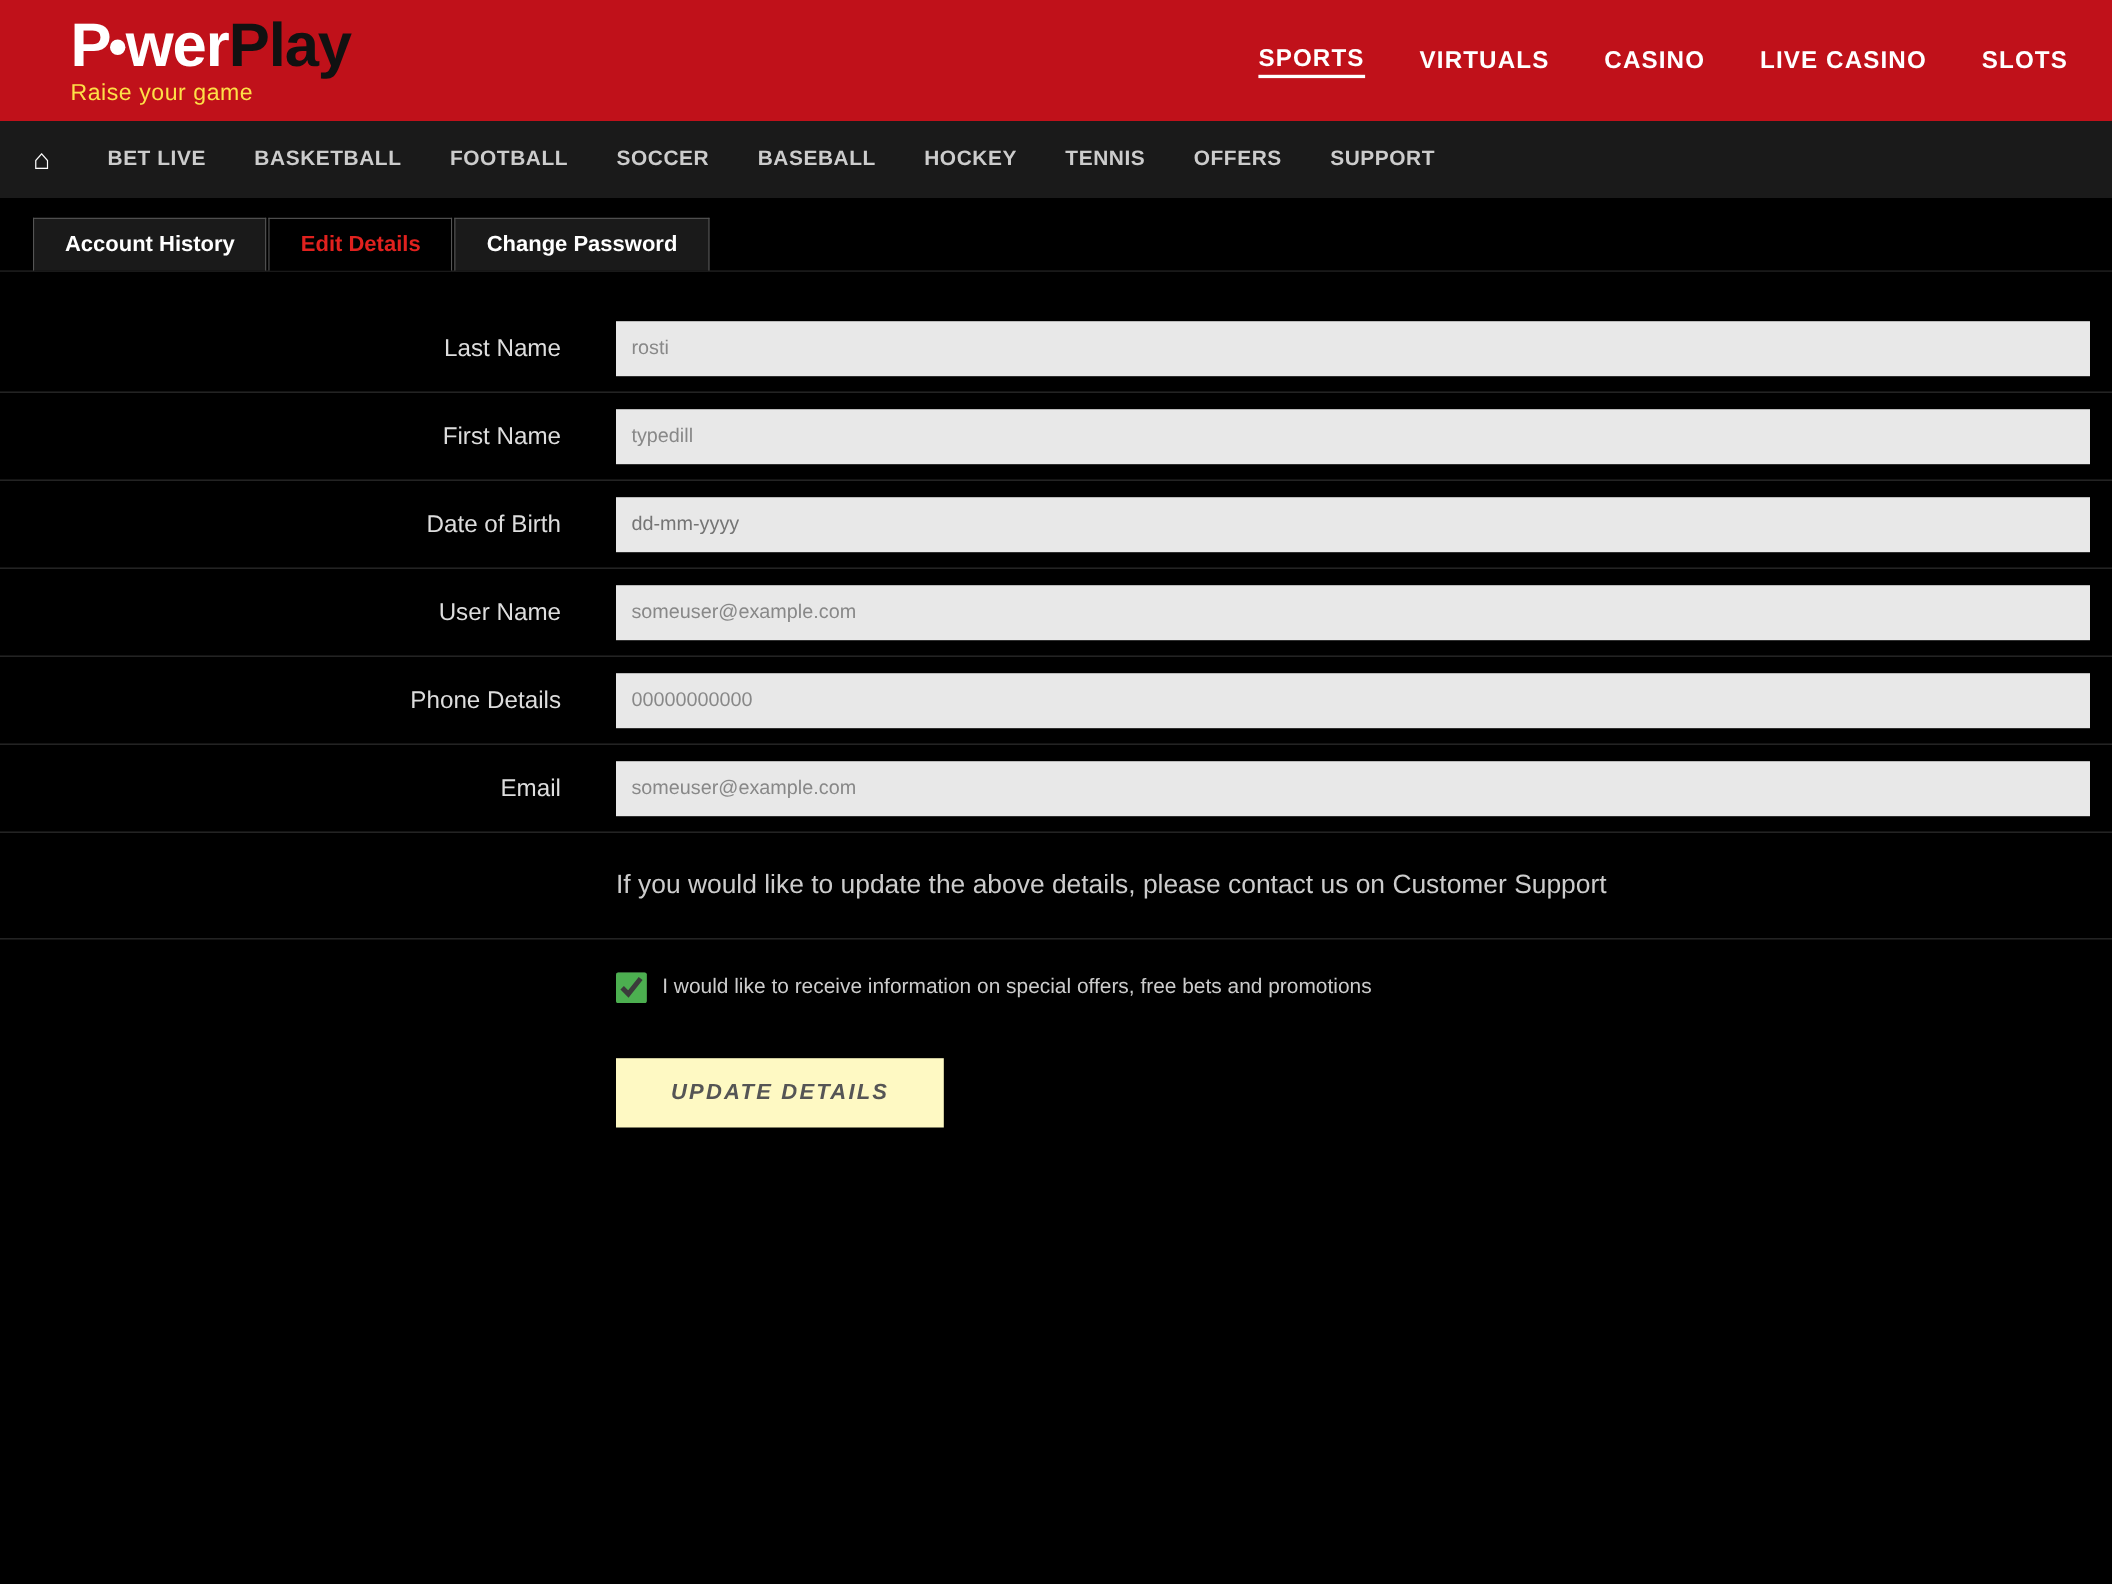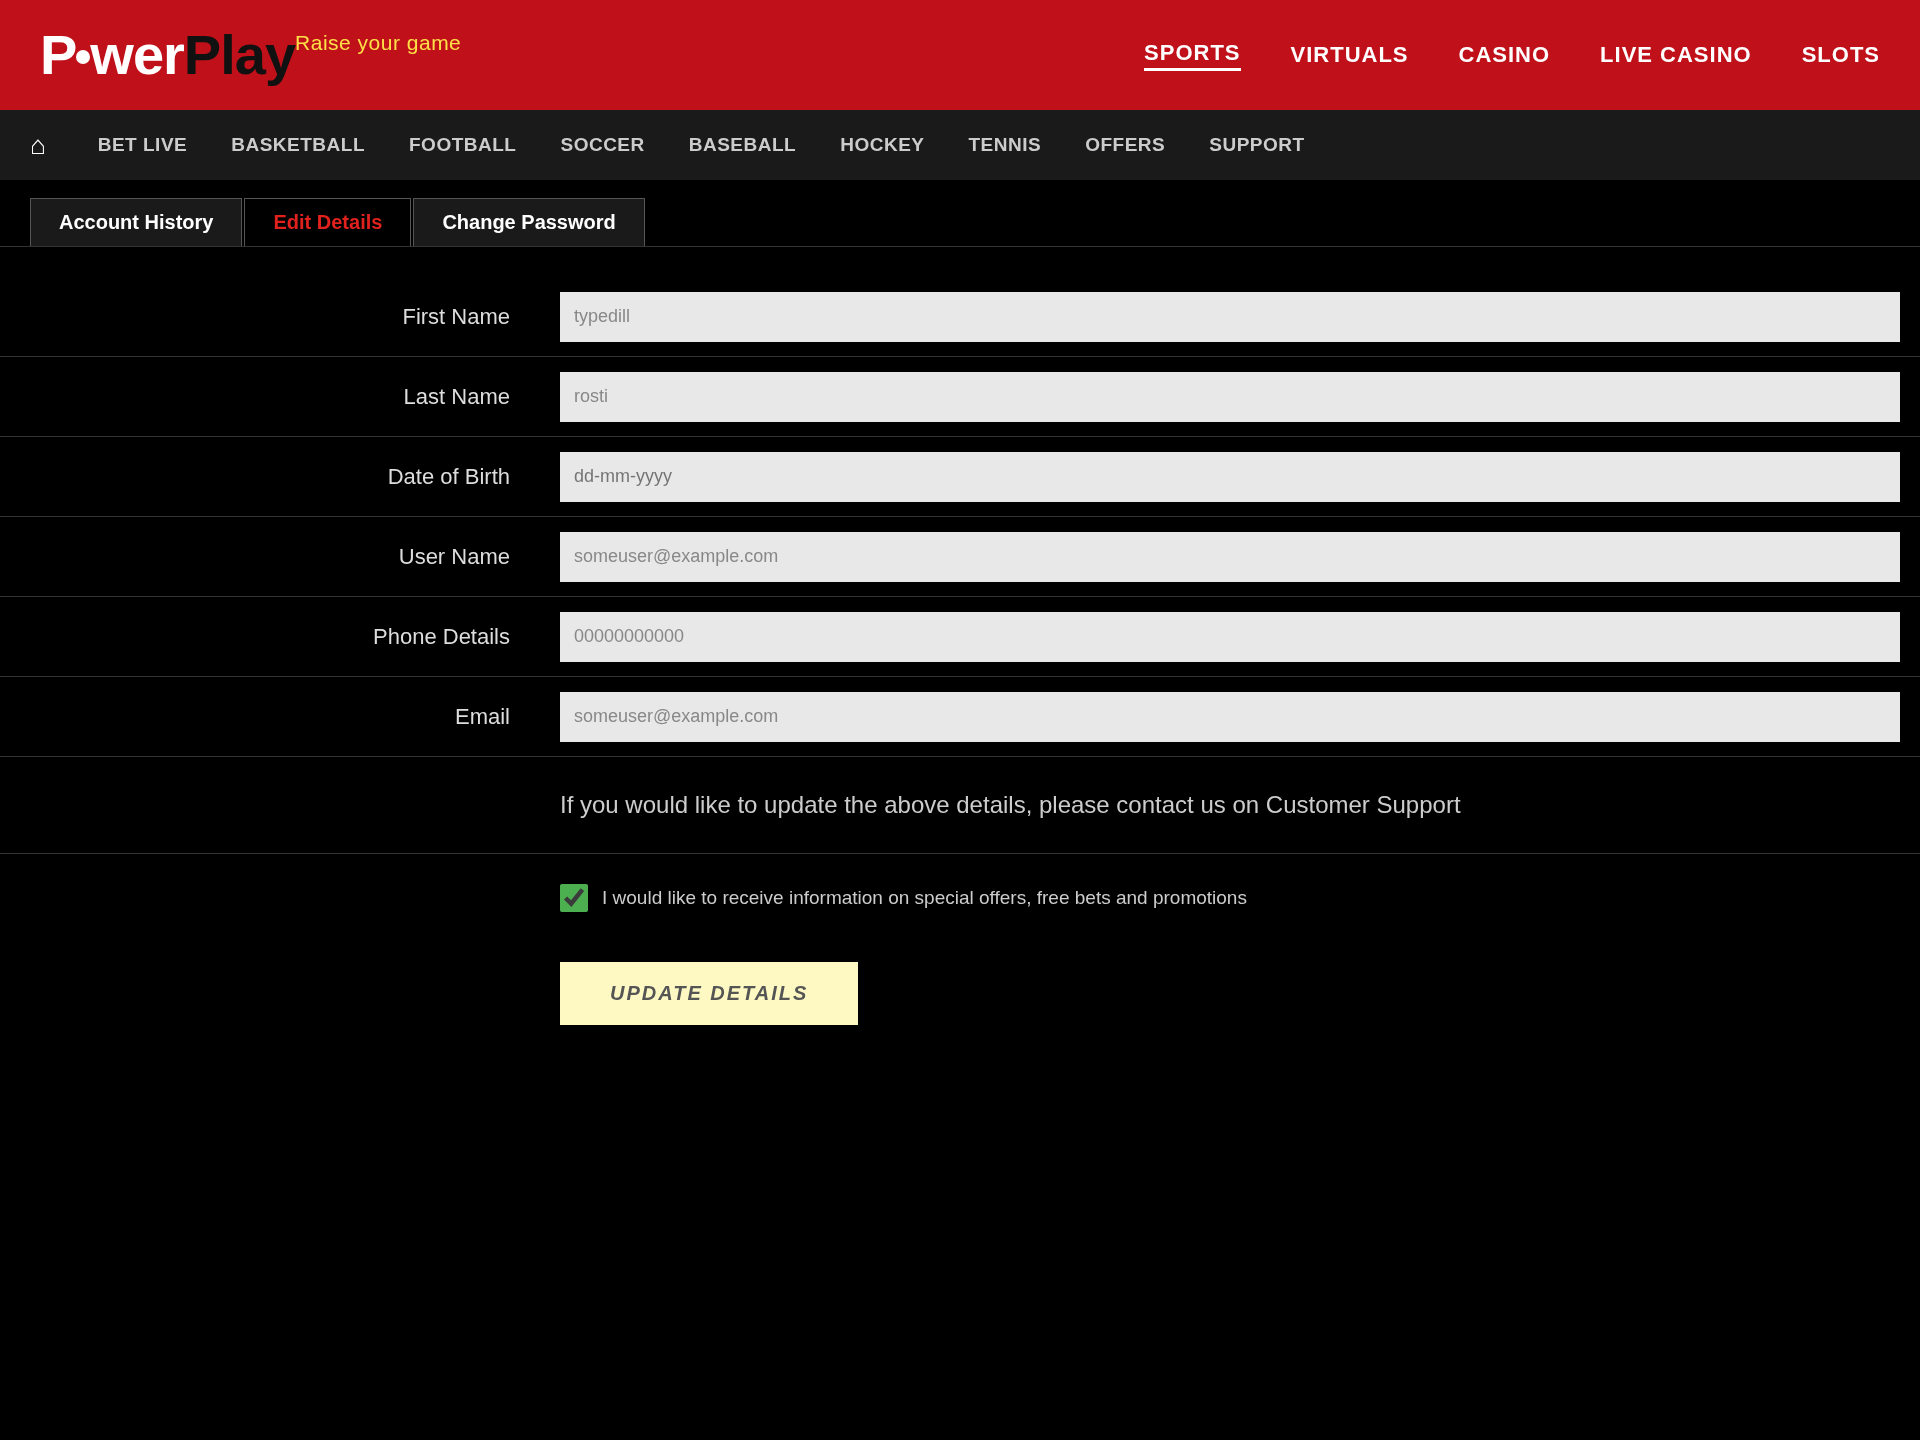--- a/index.html
+++ b/index.html
@@ -16,21 +16,22 @@
     .header {
       background: #c0111a;
       padding: 0 40px;
       height: 110px;
       display: flex;
       align-items: center;
       justify-content: space-between;
     }
     .logo-area {
       display: flex;
-      flex-direction: row;
+      flex-direction: column;
+      margin-left: 24px;
     }
     .logo-text {
       font-size: 56px;
       font-weight: 900;
       line-height: 1;
       color: #fff;
       letter-spacing: -1px;
     }
     .logo-text span {
       color: #111;
@@ -259,30 +260,30 @@
 
 <div class="tabs-bar">
   <div class="tab">Account History</div>
   <div class="tab active">Edit Details</div>
   <div class="tab">Change Password</div>
 </div>
 
 <div class="main-content">
 
   <div class="form-row">
+    <div class="form-label">Last Name</div>
+    <div class="form-field">
+      <input type="text" readonly="" value="rosti" style="">
+    </div>
+  </div>
+
+  <div class="form-row">
     <div class="form-label">First Name</div>
     <div class="form-field">
       <input type="text" readonly="" value="typedill" style="">
-    </div>
-  </div>
-
-  <div class="form-row">
-    <div class="form-label">Last Name</div>
-    <div class="form-field">
-      <input type="text" readonly="" value="rosti" style="">
     </div>
   </div>
 
   <div class="form-row">
     <div class="form-label">Date of Birth</div>
     <div class="form-field">
       <input type="text" readonly="" placeholder="dd-mm-yyyy" style="">
     </div>
   </div>
 

